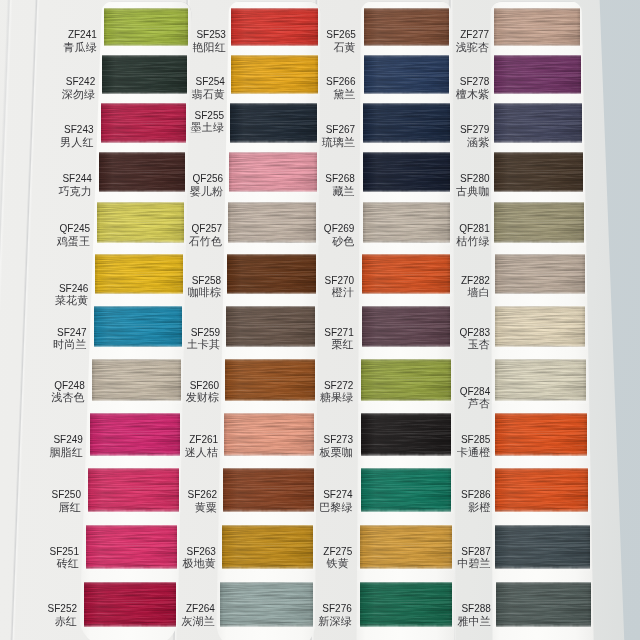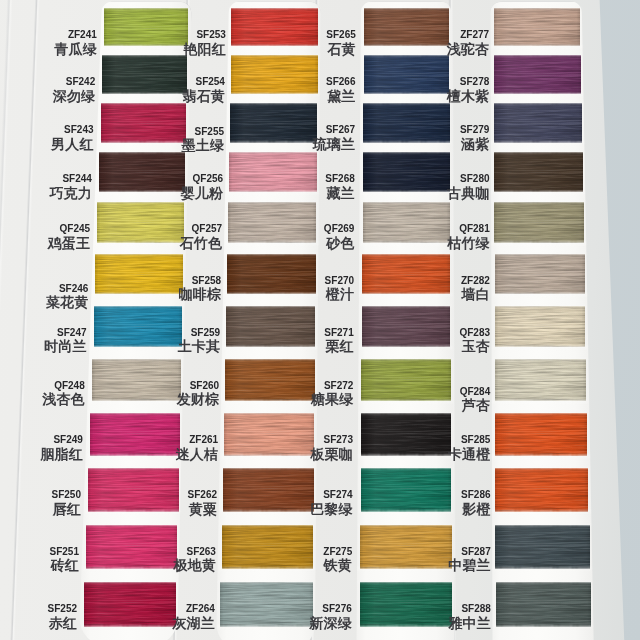--- a/index.html
+++ b/index.html
@@ -1,18 +1,18 @@
 <!DOCTYPE html>
 <html><head>
 <meta charset="utf-8">
 <title>Thread Color Sample Card</title>
 <style>
 html,body{margin:0;padding:0;background:#fff;}
 body{width:640px;height:640px;overflow:hidden;font-family:"Liberation Sans",sans-serif;}
-#stage{position:relative;width:640px;height:640px;overflow:hidden;background:#ccd5d8;font-weight:bold;}
+#stage{position:relative;width:640px;height:640px;overflow:hidden;background:#ccd5d8;}
 
 .bgdesk{position:absolute;left:0;top:0;width:640px;height:640px;
   background:linear-gradient(100deg,#d3dadd 0%,#ccd4d7 45%,#c6cfd3 100%);}
 
 .backing{position:absolute;top:-30px;height:700px;
   background:linear-gradient(94deg,#efefed 0%,#ededeb 28%,#eaeae8 56%,#e7e8e6 78%,#e2e4e3 92%,#dcdfde 100%);
   box-shadow:2px 0 5px -2px rgba(120,124,128,.35);}
 
 .sheetseam{position:absolute;top:-30px;width:5px;height:700px;transform-origin:50% 0;
   background:linear-gradient(90deg,rgba(255,255,255,0) 0%,rgba(188,190,193,.5) 38%,
@@ -22,21 +22,21 @@
   background:linear-gradient(90deg,rgba(255,255,255,0) 0%,rgba(200,202,205,.40) 40%,
      rgba(252,252,251,.45) 64%,rgba(255,255,255,0) 100%);}
 
 .card{position:absolute;
   background:linear-gradient(90deg,#f1f1ef 0%,#f9f9f7 10%,#fcfcfa 45%,#f8f8f6 82%,#efefed 100%);
   border-radius:11px 11px 0 0;
   box-shadow:0 0 0 0.5px rgba(196,198,200,.45), 1.2px 0 2px -1px rgba(140,142,146,.22);}
 
 .lbl{position:absolute;text-align:right;line-height:1;white-space:nowrap;}
 .lbl .code{font-size:10px;letter-spacing:0px;color:#27272a;}
-.lbl .cn{font-size:14px;letter-spacing:.15px;color:#3b3b3f;margin-top:1.4px;}
+.lbl .cn{font-size:11px;letter-spacing:.15px;color:#3b3b3f;margin-top:1.4px;}
 
 .sw{position:absolute;overflow:hidden;
   -webkit-mask-image:linear-gradient(180deg,rgba(0,0,0,.55) 0px,#000 1.6px,#000 calc(100% - 1.8px),rgba(0,0,0,.45) 100%);
           mask-image:linear-gradient(180deg,rgba(0,0,0,.55) 0px,#000 1.6px,#000 calc(100% - 1.8px),rgba(0,0,0,.45) 100%);}
 .sw i{position:absolute;left:0;top:0;right:0;bottom:0;display:block;}
 .sw .tA{filter:url(#thrA);opacity:.30;}
 .sw .tB{filter:url(#thrB);opacity:.24;}
 .sw .tC{filter:url(#thrC);opacity:.26;}
 .sw .shade{background:linear-gradient(90deg,
     rgba(0,0,0,.15) 0%, rgba(0,0,0,.03) 4%,
@@ -265,21 +265,21 @@
       </div>
       <div class="sw" style="left: 229.611px; width: 87.5012px; top: 103.373px; height: 39.1697px; background: rgb(34, 45, 57);">
         <i class="tC"></i>
         <i class="tA"></i>
         <i class="tB"></i>
         <i class="shade"></i>
         <i class="vert"></i>
       </div>
       <div class="fuzz" style="left: 227.611px; width: 91.5012px; top: 102.373px; height: 2px; opacity: 0.33;"></div>
       <div class="fuzz" style="left: 227.611px; width: 91.5012px; top: 141.143px; height: 3.2px; opacity: 0.5;"></div>
-      <div class="lbl" style="right: 415.984px; top: 127px;">
+      <div class="lbl" style="right: 415.984px; top: 111px;">
         <div class="code">SF255</div>
         <div class="cn">墨土绿</div>
       </div>
       <div class="sw" style="left: 228.677px; width: 88.015px; top: 152.398px; height: 39.7426px; background: rgb(242, 160, 174);">
         <i class="tC"></i>
         <i class="tA"></i>
         <i class="tB"></i>
         <i class="shade"></i>
         <i class="vert"></i>
       </div>

